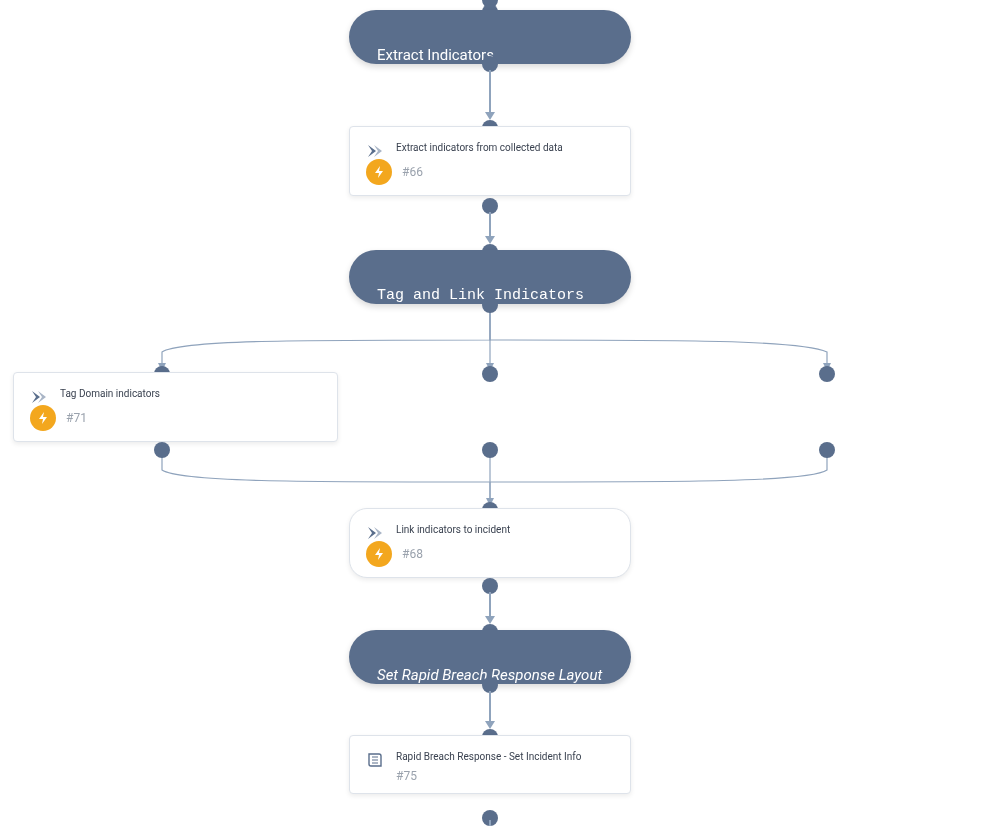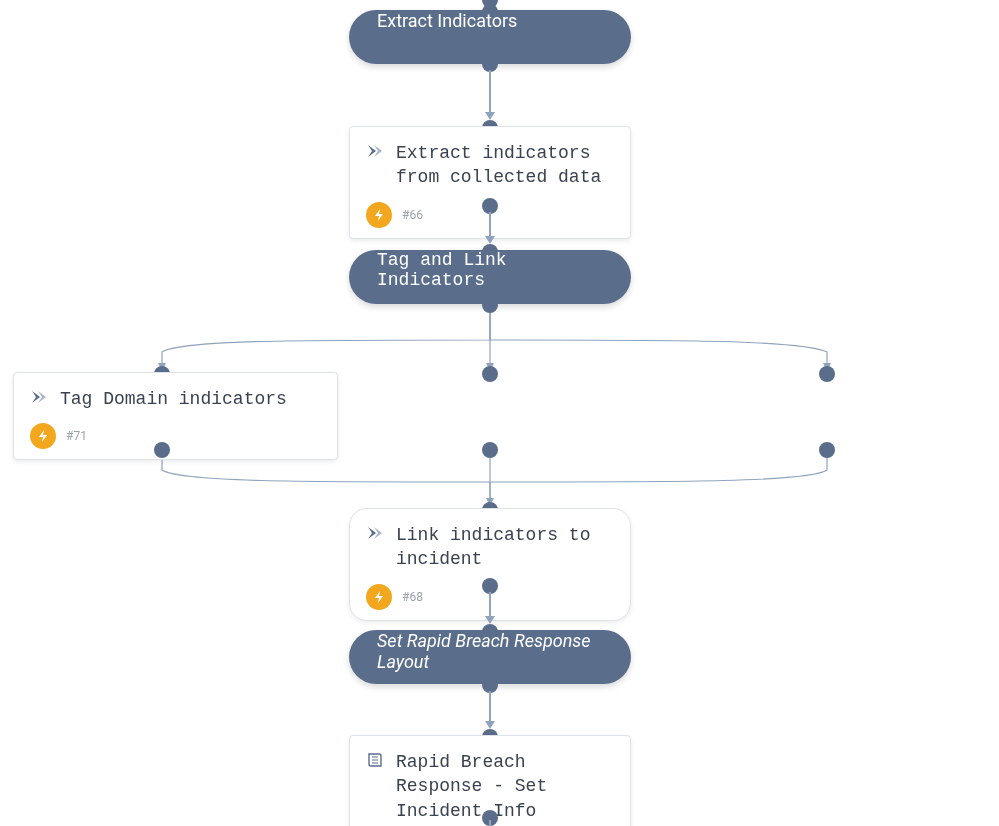--- a/index.html
+++ b/index.html
@@ -33,23 +33,23 @@
     background: #5a6e8c;
     border-radius: 50%;
     transform: translate(-50%, -50%);
   }
   .section-header {
     position: absolute;
     background: #5a6e8c;
     color: #ffffff;
     border-radius: 32px;
     display: flex;
-    align-items: flex-start;
+    align-items: flex-end;
     padding: 0 28px;
-    font-size: 18px;
+    font-size: 15px;
     font-weight: 400;
     box-shadow: 0 3px 6px rgba(0,0,0,0.15);
   }
   .task-card {
     position: absolute;
     background: #ffffff;
     border: 1px solid #dee3ea;
     border-radius: 4px;
     box-shadow: 0 2px 5px rgba(0,0,0,0.08);
     padding: 14px 16px 10px 16px;
@@ -59,29 +59,28 @@
     align-items: flex-start;
     gap: 12px;
   }
   .chevron-icon {
     flex: 0 0 18px;
     margin-top: 2px;
   }
   .chevron-icon svg { display: block; }
   .task-title {
     color: #3a4250;
-    font-size: 18px;
+    font-size: 10px;
     line-height: 1.35;
-    font-family: Liberation Mono, monospace;
   }
   .task-foot {
     display: flex;
     align-items: center;
     gap: 10px;
-    margin-top: 12px;
+    margin-top: 0;
   }
   .badge {
     width: 26px; height: 26px;
     border-radius: 50%;
     display: flex;
     align-items: center;
     justify-content: center;
   }
   .badge-bolt { background: #f3a71e; }
   .badge svg { display: block; }

